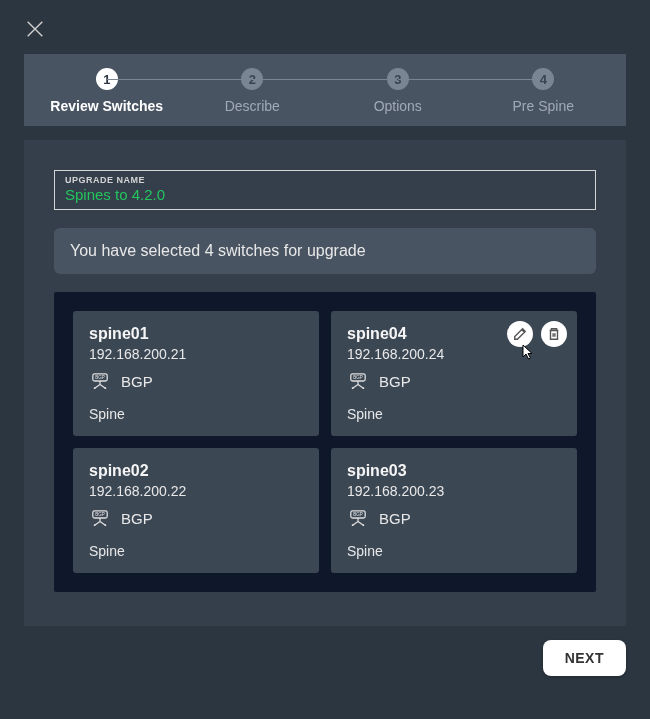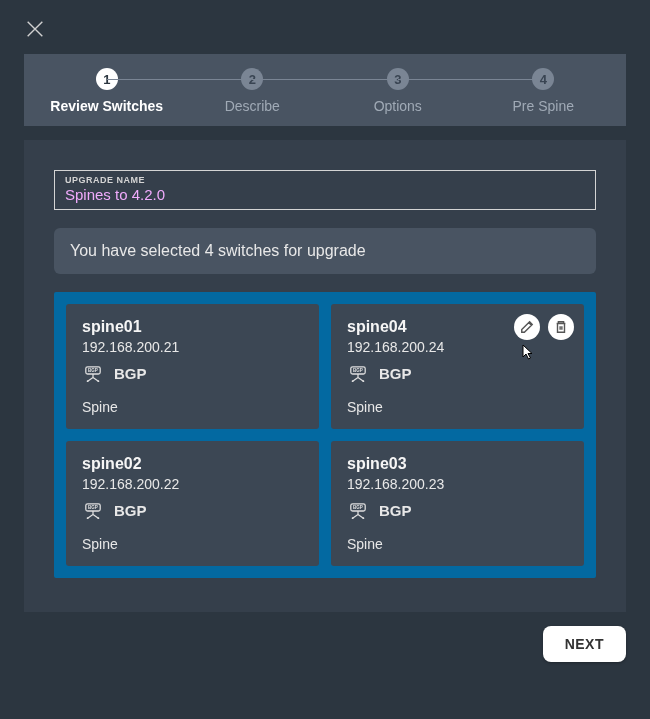--- a/index.html
+++ b/index.html
@@ -99,38 +99,38 @@
     margin-bottom: 18px;
   }
   .field-label {
     font-size: 9px;
     letter-spacing: 0.5px;
     color: #d4d4d4;
     font-weight: 600;
   }
   .field-value {
     font-size: 15px;
-    color: #f0abfc;
+    color: #22c55e;
     background: transparent;
     border: none;
     outline: none;
     width: 100%;
     padding: 1px 0 0 0;
   }
   .info-bar {
     background: #495462;
     padding: 14px 16px;
     font-size: 16px;
     color: #e8e8e8;
     margin-bottom: 18px;
     border-radius: 6px;
   }
   .cards-wrap {
-    background: #0369a1;
-    padding: 12px;
+    background: #0f172a;
+    padding: 19px;
     border-radius: 2px;
   }
   .cards {
     display: grid;
     grid-template-columns: 1fr 1fr;
     gap: 12px;
   }
   .card {
     background: #3c4754;
     border-radius: 3px;
@@ -143,24 +143,24 @@
     color: #f5f5f5;
     margin-bottom: 3px;
   }
   .card-ip {
     font-size: 14px;
     color: #e8e8e8;
     margin-bottom: 10px;
   }
   .card-proto {
     display: flex;
-    align-items: flex-start;
+    align-items: flex-end;
     gap: 10px;
     font-size: 15px;
-    font-weight: 700;
+    font-weight: 400;
     margin-bottom: 16px;
   }
   .router-icon {
     width: 22px;
     height: 18px;
     display: flex;
     align-items: center;
     justify-content: center;
   }
   .router-icon svg { width: 22px; height: 18px; }

